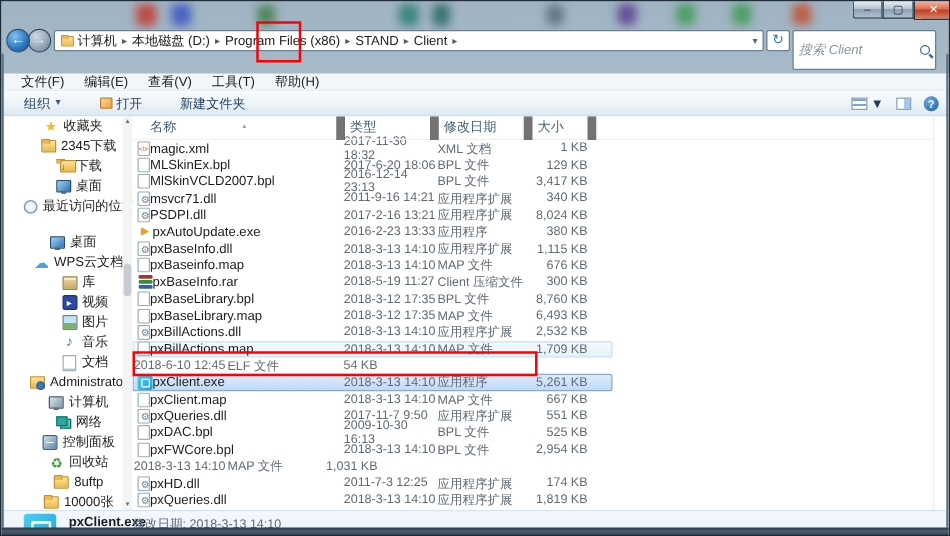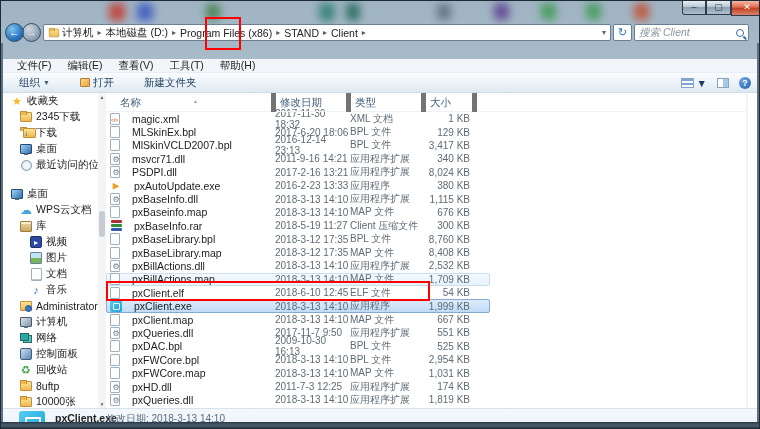--- a/index.html
+++ b/index.html
@@ -34,21 +34,21 @@
     border:1px solid #6a7f92; border-radius:2px; display:flex; align-items:center; padding-left:4px; color:#222; }
   .crumb { display:flex; align-items:center; white-space:nowrap; }
   .crumb .seg { padding:0 2px; font-size:10.5px; }
   .crumb .sep { color:#4a5a68; font-size:8px; padding:0 2px; }
   .addr-drop { margin-left:auto; color:#55677a; font-size:8px; padding-right:4px; }
 
   .refreshbtn { position:absolute; left:612px; top:23px; width:19px; height:17px; background:#fff;
     border:1px solid #6a7f92; border-radius:2px; color:#2a76c6; font-size:11px; line-height:15px; text-align:center; }
 
   .searchbox { position:absolute; left:633px; top:23px; width:115px; height:17px; background:#fff;
-    border:1px solid #6a7f92; border-radius:2px; display:flex; align-items:center; padding:0 4px; }
+    border:1px solid #6a7f92; border-radius:2px; display:flex; align-items:center; padding:15px 4px; }
   .searchbox .ph { color:#8a949d; font-style:italic; font-size:10.5px; flex:1; }
   .mag { width:8px; height:8px; border:1.5px solid #3b6ea5; border-radius:50%; position:relative; }
   .mag::after { content:""; position:absolute; width:4px; height:1.5px; background:#3b6ea5;
     transform:rotate(45deg); left:6px; top:7px; }
 
   
   .chrome { position:absolute; left:2px; top:58px; width:756px; height:379px; background:#fff; }
 
   .menubar { position:absolute; left:0; top:0; width:756px; height:14px;
     background:#f2f6fa; display:flex; align-items:center; padding-left:6px; border-bottom:1px solid #e8eef4; }
@@ -63,38 +63,38 @@
   .tb-right { margin-left:auto; display:flex; align-items:center; gap:10px; }
   .views-icon { width:13px; height:10px; background:
     repeating-linear-gradient(180deg,#7ba7d7 0 2px,#fff 2px 4px); border:1px solid #8aa4bd; }
   .pane-icon { width:12px; height:10px; border:1px solid #8aa4bd; background:linear-gradient(90deg,#fff 0 55%,#a8c9ea 55% 100%); }
   .help-icon { width:12px; height:12px; border-radius:50%; background:radial-gradient(circle at 35% 30%,#6fa8e0,#1f5dab);
     color:#fff; font-size:9px; font-weight:bold; text-align:center; line-height:12px; }
   .open-ico { width:10px; height:9px; border:1px solid #b07c2f; background:linear-gradient(135deg,#ffd98a,#e9a33c); border-radius:1px; }
 
   
   .sidebar { position:absolute; left:0; top:34px; width:103px; height:315px; background:#fff; overflow:hidden; }
-  .s-item { height:16px; display:flex; align-items:center; gap:4px; white-space:nowrap; color:#1c1c1c; font-size:10.5px; }
+  .s-item { height:16px; display:flex; align-items:center; gap:4px; white-space:nowrap; color:#1c1c1c; font-size:10.5px;justify-content:center; }
   .s-gap { height:13px; }
   .ind0 { padding-left:8px; } .ind1 { padding-left:17px; } .ind2 { padding-left:27px; }
 
   .s-scroll { position:absolute; left:95px; top:34px; width:8px; height:315px; background:#f4f4f4; }
   .s-scroll .thumb { position:absolute; left:1px; top:118px; width:6px; height:26px; background:#c6ccd2; border-radius:3px; }
   .arrowglyph { position:absolute; left:0; width:8px; text-align:center; font-size:5px; color:#5a6b7a; }
 
   
   .main { position:absolute; left:103px; top:34px; width:642px; height:315px; background:#fff; overflow:hidden; }
   .hdr { display:flex; height:19px; border-bottom:1px solid #eef2f6; color:#41607c; font-size:10.5px; align-items:center; position:relative; }
-  .hcell { padding-left:4px; border-right:5px solid #737373; height:19px; line-height:19px; }
+  .hcell { padding-left:4px; border-right:7px solid #737373; height:19px; line-height:19px; }
   .h-name { width:170px; padding-left:14px; position:relative; }
   .h-date { width:75px; } .h-type { width:75px; } .h-size { width:51px; }
   .sortmark { position:absolute; left:88px; top:-1px; font-size:6px; color:#90a4b6; }
 
   .frow { display:flex; height:13.4px; align-items:center; width:384px; border:1px solid transparent; border-radius:2px; }
-  .frow .c-name { width:168px; display:flex; align-items:center; gap:12px; overflow:hidden; padding-left:3px; }
+  .frow .c-name { width:168px; display:flex; align-items:center; gap:0; overflow:hidden; padding-left:3px; }
   .frow .c-name .nm { color:#1c1c1c; font-size:10.5px; white-space:nowrap; }
   .frow .c-date { width:75px; color:#5f6b76; font-size:10px; }
   .frow .c-type { width:75px; color:#5f6b76; font-size:10px; }
   .frow .c-size { width:51px; color:#5f6b76; font-size:10px; text-align:right; padding-right:6px; }
   .frow.sel { background:linear-gradient(180deg,#dcebfc,#c1dbf5); border-color:#84aad2; }
   .frow.hov { background:linear-gradient(180deg,#f4f9fd,#e6f2fb); border-color:#c9dff0; }
 
   .list-scroll { position:absolute; left:640px; top:0px; width:9px; height:315px; background:#f3f4f5; }
 
   
@@ -291,26 +291,26 @@
         </div>
         <div class="s-item ind2">
           <span class="sico si-video"></span>
           <span>视频</span>
         </div>
         <div class="s-item ind2">
           <span class="sico si-pic"></span>
           <span>图片</span>
         </div>
         <div class="s-item ind2">
+          <span class="sico si-music"></span>
+          <span>音乐</span>
+        </div>
+        <div class="s-item ind2">
           <span class="sico si-doc"></span>
           <span>文档</span>
-        </div>
-        <div class="s-item ind2">
-          <span class="sico si-music"></span>
-          <span>音乐</span>
         </div>
         <div class="s-item ind1">
           <span class="sico si-user-folder"></span>
           <span>Administrator</span>
         </div>
         <div class="s-item ind1">
           <span class="sico si-monitor-gray"></span>
           <span>计算机</span>
         </div>
         <div class="s-item ind1">
@@ -339,22 +339,22 @@
       <div class="thumb"></div>
       <span class="arrowglyph scroll-bot-arrow">▼</span>
     </div>
 
     <div class="main">
       <div class="hdr">
         <span class="hcell h-name">
           <span>名称</span>
           <span class="sortmark">▴</span>
         </span>
+        <span class="hcell h-type">类型</span>
         <span class="hcell h-date">修改日期</span>
-        <span class="hcell h-type">类型</span>
         <span class="hcell h-size">大小</span>
       </div>
       <div>
           <div class="frow">
             <span class="c-name">
               <span class="fico fi-xml"></span>
               <span class="nm">magic.xml</span>
             </span>
             <span class="c-date">2017-11-30 18:32</span>
             <span class="c-type">XML 文档</span>
@@ -445,57 +445,53 @@
             <span class="c-type">BPL 文件</span>
             <span class="c-size">8,760 KB</span>
           </div>
           <div class="frow">
             <span class="c-name">
               <span class="fico fi-page"></span>
               <span class="nm">pxBaseLibrary.map</span>
             </span>
             <span class="c-date">2018-3-12 17:35</span>
             <span class="c-type">MAP 文件</span>
-            <span class="c-size">8,408 KB</span>
+            <span class="c-size">6,493 KB</span>
           </div>
           <div class="frow">
             <span class="c-name">
               <span class="fico fi-dll"></span>
               <span class="nm">pxBillActions.dll</span>
             </span>
             <span class="c-date">2018-3-13 14:10</span>
             <span class="c-type">应用程序扩展</span>
             <span class="c-size">2,532 KB</span>
           </div>
           <div class="frow hov">
             <span class="c-name">
               <span class="fico fi-page"></span>
               <span class="nm">pxBillActions.map</span>
             </span>
             <span class="c-date">2018-3-13 14:10</span>
             <span class="c-type">MAP 文件</span>
             <span class="c-size">1,709 KB</span>
           </div>
           <div class="frow">
-            <span class="c-name">
-              <span class="fico fi-page"></span>
-              <span class="nm">pxClient.elf</span>
-            </span>
             <span class="c-date">2018-6-10 12:45</span>
             <span class="c-type">ELF 文件</span>
             <span class="c-size">54 KB</span>
           </div>
           <div class="frow sel">
             <span class="c-name">
               <span class="fico fi-app"></span>
               <span class="nm">pxClient.exe</span>
             </span>
             <span class="c-date">2018-3-13 14:10</span>
             <span class="c-type">应用程序</span>
-            <span class="c-size">1,999 KB</span>
+            <span class="c-size">5,261 KB</span>
           </div>
           <div class="frow">
             <span class="c-name">
               <span class="fico fi-page"></span>
               <span class="nm">pxClient.map</span>
             </span>
             <span class="c-date">2018-3-13 14:10</span>
             <span class="c-type">MAP 文件</span>
             <span class="c-size">667 KB</span>
           </div>
@@ -520,24 +516,20 @@
           <div class="frow">
             <span class="c-name">
               <span class="fico fi-page"></span>
               <span class="nm">pxFWCore.bpl</span>
             </span>
             <span class="c-date">2018-3-13 14:10</span>
             <span class="c-type">BPL 文件</span>
             <span class="c-size">2,954 KB</span>
           </div>
           <div class="frow">
-            <span class="c-name">
-              <span class="fico fi-page"></span>
-              <span class="nm">pxFWCore.map</span>
-            </span>
             <span class="c-date">2018-3-13 14:10</span>
             <span class="c-type">MAP 文件</span>
             <span class="c-size">1,031 KB</span>
           </div>
           <div class="frow">
             <span class="c-name">
               <span class="fico fi-dll"></span>
               <span class="nm">pxHD.dll</span>
             </span>
             <span class="c-date">2011-7-3 12:25</span>

